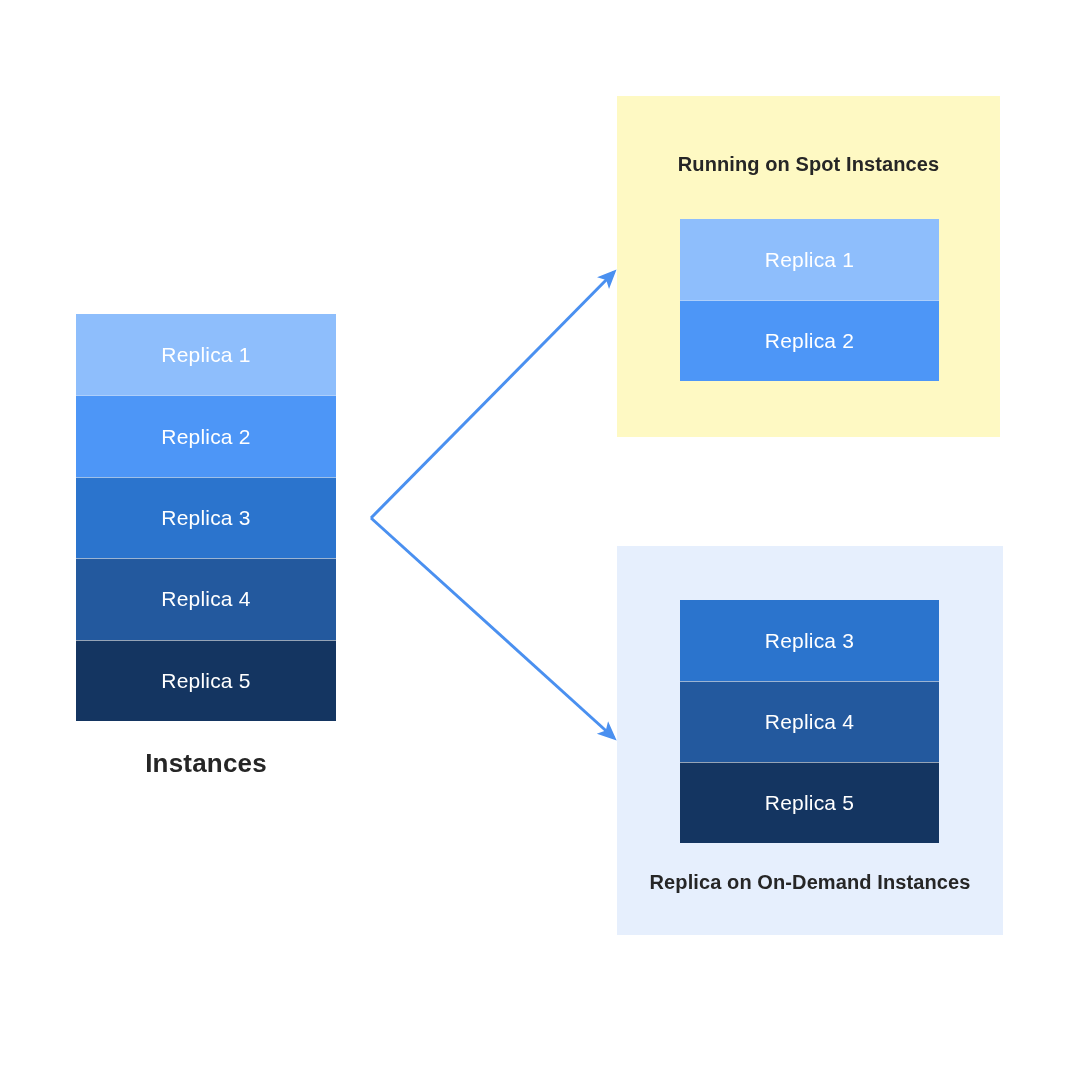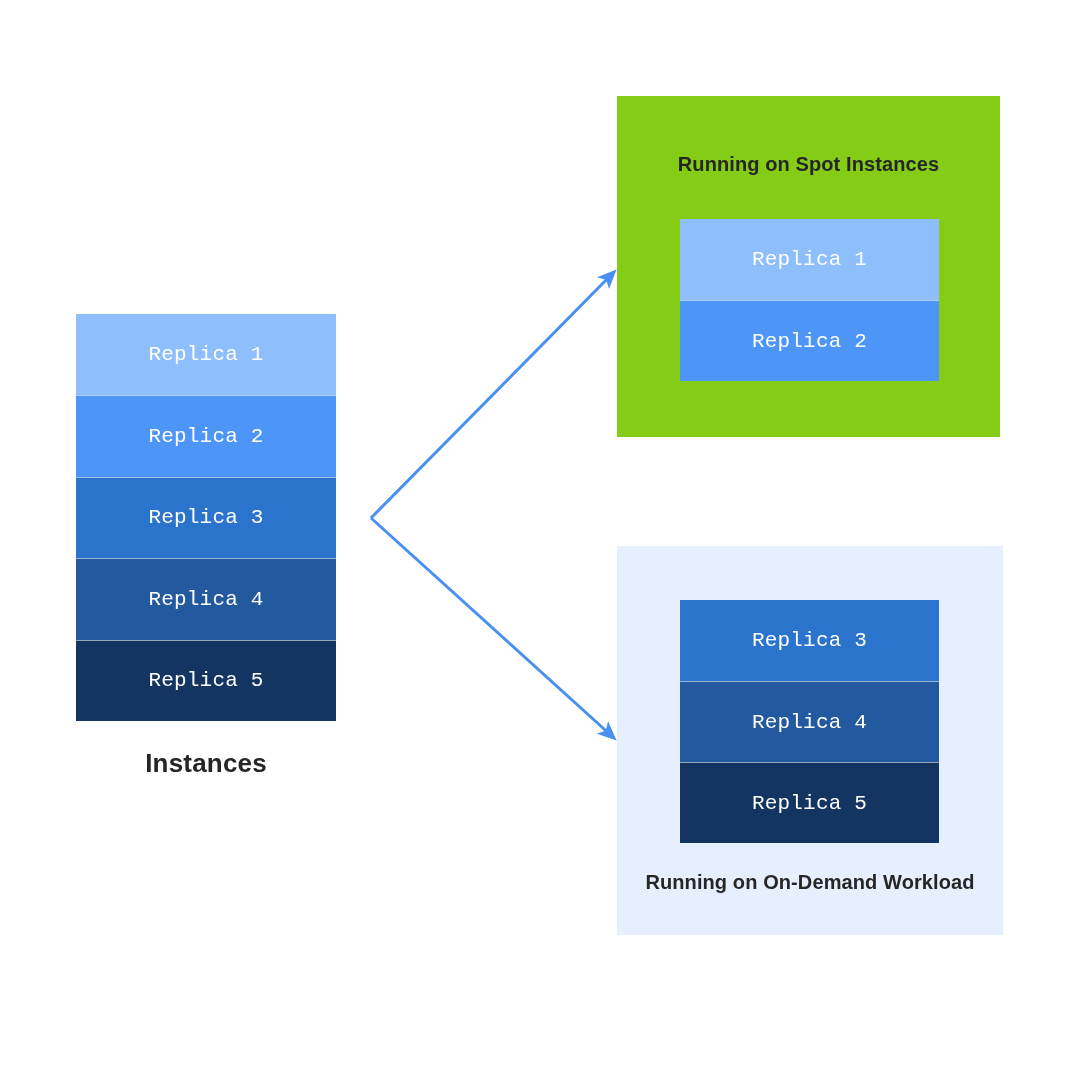--- a/index.html
+++ b/index.html
@@ -46,21 +46,20 @@
   .replica-block {
     display: flex;
     align-items: center;
     justify-content: center;
     color: #ffffff;
     font-size: 21px;
     font-weight: 400;
     letter-spacing: 0.2px;
     box-sizing: border-box;
     border-top: 1px solid rgba(255,255,255,0.55);
-    font-family: Liberation Mono, monospace;
   }
   .replica-block:first-child { border-top: none; }
 
   .workload-block { height: 81.4px; }
 
   .workload-caption {
     position: absolute;
     left: 76px;
     top: 748px;
     width: 260px;
@@ -143,21 +142,21 @@
         <span>Replica 4</span>
       </div>
       <div class="replica-block workload-block" style="background: rgb(20, 53, 97);">
         <span>Replica 5</span>
       </div>
     </div>
   </div>
 
   <div class="workload-caption">Instances</div>
 
-  <div class="panel" id="panel-spot" style="background: #84cc16;">
+  <div class="panel" id="panel-spot" style="background: #fef9c3;">
     <div class="panel-title">Running on Spot Instances</div>
     <div class="panel-stack">
       <div class="replica-block panel-block" style="background: rgb(142, 190, 252);">
         <span>Replica 1</span>
       </div>
       <div class="replica-block panel-block" style="background: rgb(77, 150, 247);">
         <span>Replica 2</span>
       </div>
     </div>
   </div>
@@ -167,16 +166,16 @@
       <div class="replica-block panel-block" style="background: rgb(43, 116, 205);">
         <span>Replica 3</span>
       </div>
       <div class="replica-block panel-block" style="background: rgb(35, 89, 158);">
         <span>Replica 4</span>
       </div>
       <div class="replica-block panel-block" style="background: rgb(20, 53, 97);">
         <span>Replica 5</span>
       </div>
     </div>
-    <div class="panel-title">Running on On-Demand Workload</div>
+    <div class="panel-title">Replica on On-Demand Instances</div>
   </div>
 
 </div>
 
 </body></html>

